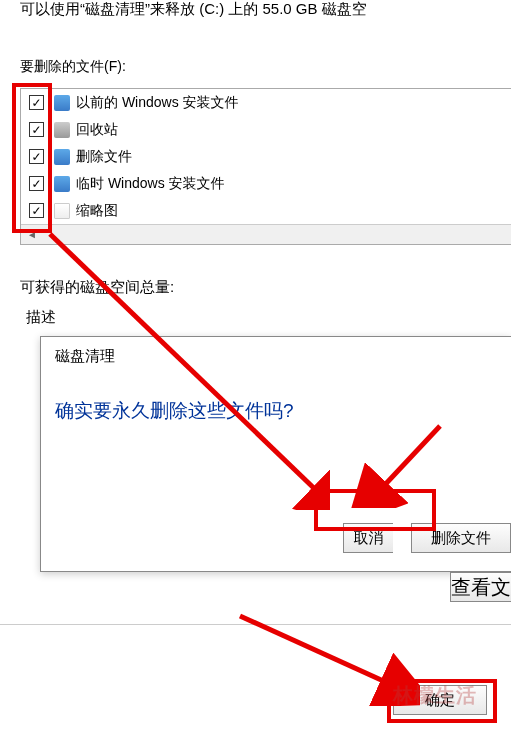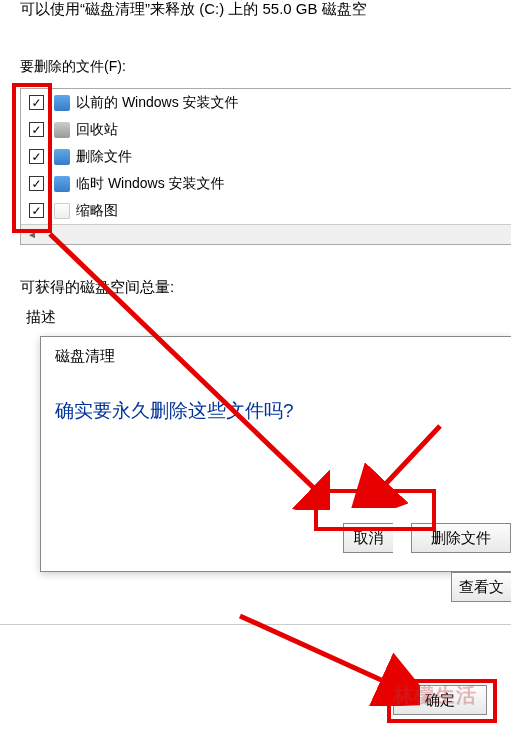--- a/index.html
+++ b/index.html
@@ -131,21 +131,21 @@
       top: 572px;
       right: 0;
       min-width: 60px;
       height: 30px;
       border: 1px solid #888;
       border-right:none;
       background: linear-gradient(#fdfdfd,#e8e8e8);
       display: flex;
       align-items: center;
       justify-content: center;
-      font-size:15px;
+      font-size:20px;
     }
     .bottom-hr {
       position:absolute;
       top: 624px;
       left: 0; right:0;
       border-top:1px solid #ccc;
     }
     .ok-btn {
       position: absolute;
       bottom: 18px;

